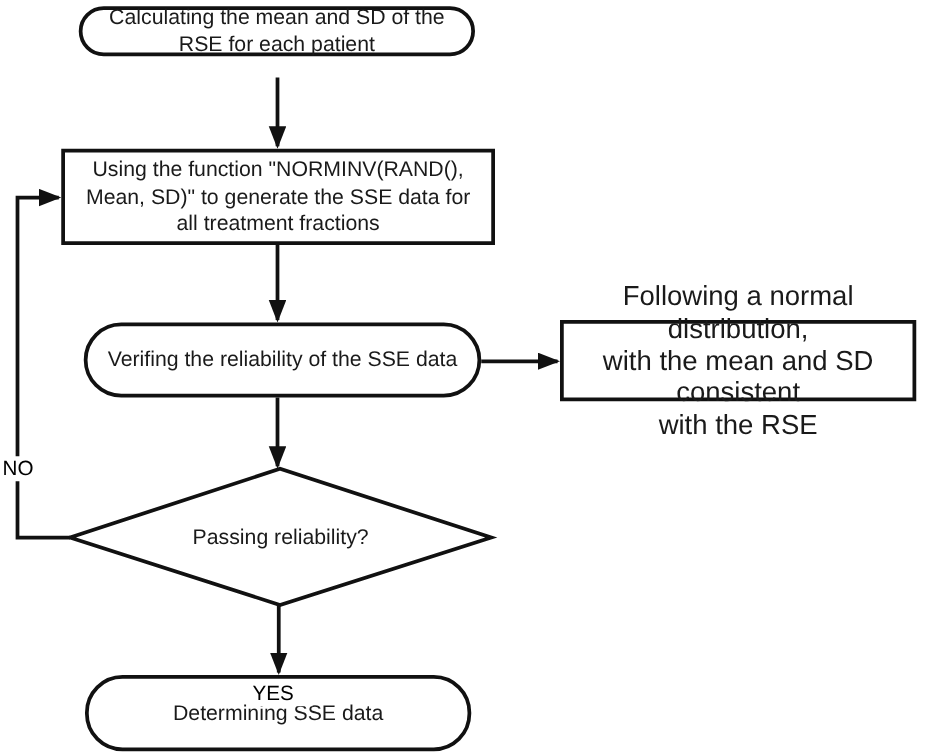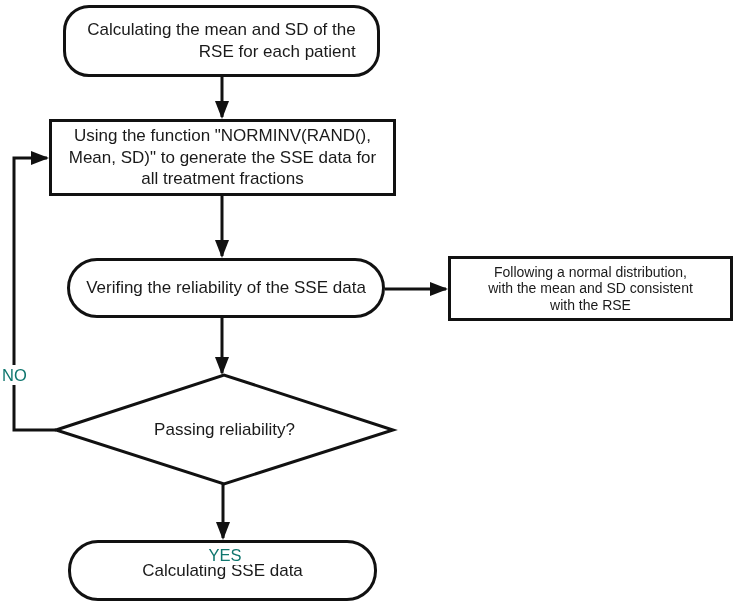--- a/index.html
+++ b/index.html
@@ -34,56 +34,54 @@
     font-size: 17px;
     line-height: 1.28;
     color: #1a1a1a;
   }
   .shape {
     border: 3px solid #111111;
     background: #ffffff;
   }
   .node-start {
     left: 63px; top: 5px;
-    width: 317px; height: 72px;
+    width: 317px; height: 40px;
     border-radius: 26px;
-    text-align: right;
   }
   .node-generate {
     left: 49px; top: 119px;
     width: 347px; height: 77px;
   }
   .node-verify {
     left: 67px; top: 258px;
     width: 318px; height: 60px; border-radius: 30px;
   }
   .node-note {
     left: 448px; top: 256px;
     width: 285px; height: 65px;
-    font-size: 14px;
+    font-size: 22px;
     line-height: 1.18;
   }
   .node-decision-label {
     left: 56px; top: 375px;
     width: 337px; height: 109px;
     background: transparent;
   }
   .node-end {
     left: 68px; top: 540px;
     width: 309px; height: 61px;
     border-radius: 30px;
   }
   .edge-label {
     position: absolute;
     background: #ffffff;
     font-size: 16.5px;
     line-height: 18px;
-    color: #0f766e;
+    color: #000000;
     padding: 1px 2px;
-    text-align: center;
   }
   .label-no {
     left: 0px; top: 365px;
   }
   .label-yes {
     left: 200px; top: 500px;
     width: 46px;
     margin-top: 45px;
   }
 </style>
@@ -122,19 +120,19 @@
 all treatment fractions</div>
 
   <div class="node shape node-verify">Verifing the reliability of the SSE data</div>
 
   <div class="node shape node-note">Following a normal distribution,
 with the mean and SD consistent
 with the RSE</div>
 
   <div class="node node-decision-label">Passing reliability?</div>
 
-  <div class="node shape node-end">Calculating SSE data</div>
+  <div class="node shape node-end">Determining SSE data</div>
 
   <div class="edge-label label-no">NO</div>
 
   <div class="edge-label label-yes">YES</div>
 
 </div>
 
 </body></html>

